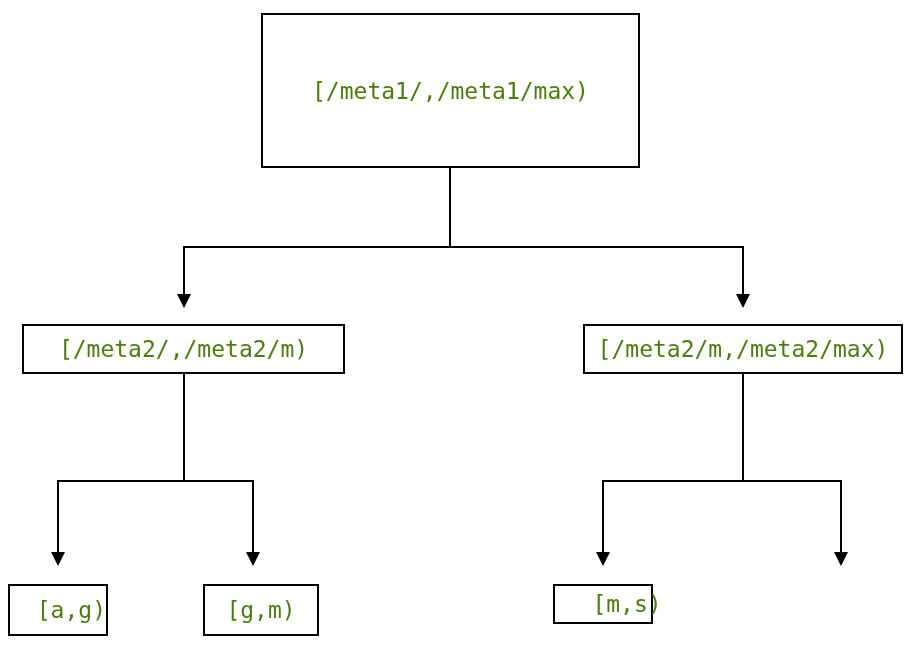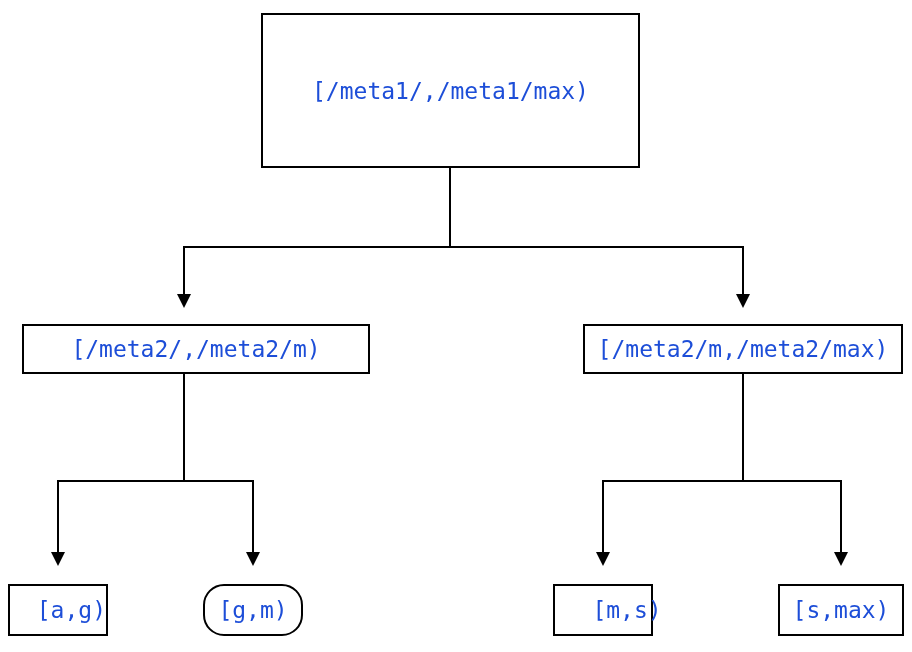--- a/index.html
+++ b/index.html
@@ -6,21 +6,21 @@
     margin: 0;
     padding: 0;
     background: #ffffff;
   }
   .canvas {
     position: relative;
     width: 912px;
     height: 652px;
     background: #ffffff;
     font-family: "DejaVu Sans Mono", monospace;
-    color: #1d4ed8;
+    color: #4d7c0f;
     overflow: hidden;
   }
   .node {
     position: absolute;
     box-sizing: border-box;
     border: 2px solid #000000;
     background: #ffffff;
     display: flex;
     align-items: center;
     justify-content: center;
@@ -39,25 +39,25 @@
     position: absolute;
     width: 0;
     height: 0;
     border-left: 7px solid transparent;
     border-right: 7px solid transparent;
     border-top: 14px solid #000000;
   }
 
   
   .node-root      { left: 261px; top: 13px;  width: 379px; height: 155px; }
-  .node-left      { left: 22px;  top: 324px; width: 348px; height: 50px; }
+  .node-left      { left: 22px;  top: 324px; width: 323px; height: 50px; }
   .node-right     { left: 583px; top: 324px; width: 320px; height: 50px; text-align: center; }
   .node-leaf-ag   { left: 8px;   top: 584px; width: 100px; height: 52px; justify-content: flex-end; }
-  .node-leaf-gm   { left: 203px; top: 584px; width: 100px; height: 52px; border-radius: 21px; }
-  .node-leaf-ms   { left: 553px; top: 584px; width: 100px; height: 52px; padding-left: 48px; }
+  .node-leaf-gm   { left: 203px; top: 584px; width: 116px; height: 52px; }
+  .node-leaf-ms   { left: 553px; top: 584px; width: 100px; height: 40px; padding-left: 48px; }
   .node-leaf-smax { left: 778px; top: 584px; width: 126px; height: 52px; }
 
   
   .eA-stem   { left: 449px; top: 168px; height: 79px; }
   .eA-bus    { left: 183px; top: 246px; width: 561px; }
   .eA-drop-l { left: 183px; top: 246px; height: 48px; }
   .eA-drop-r { left: 742px; top: 246px; height: 48px; }
   .eA-arr-l  { left: 177px; top: 294px; }
   .eA-arr-r  { left: 736px; top: 294px; }
 
@@ -120,17 +120,14 @@
   </div>
 
   <div class="node node-leaf-gm">
     <span>[g,m)</span>
   </div>
 
   <div class="node node-leaf-ms">
     <span>[m,s)</span>
   </div>
 
-  <div class="node node-leaf-smax">
-    <span>[s,max)</span>
-  </div>
 
 </div>
 
 </body></html>

